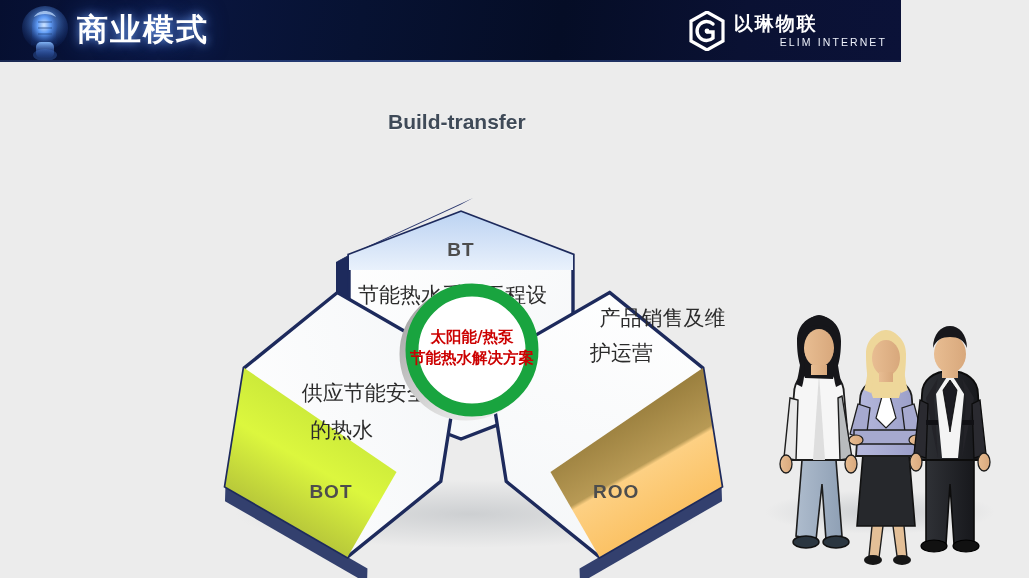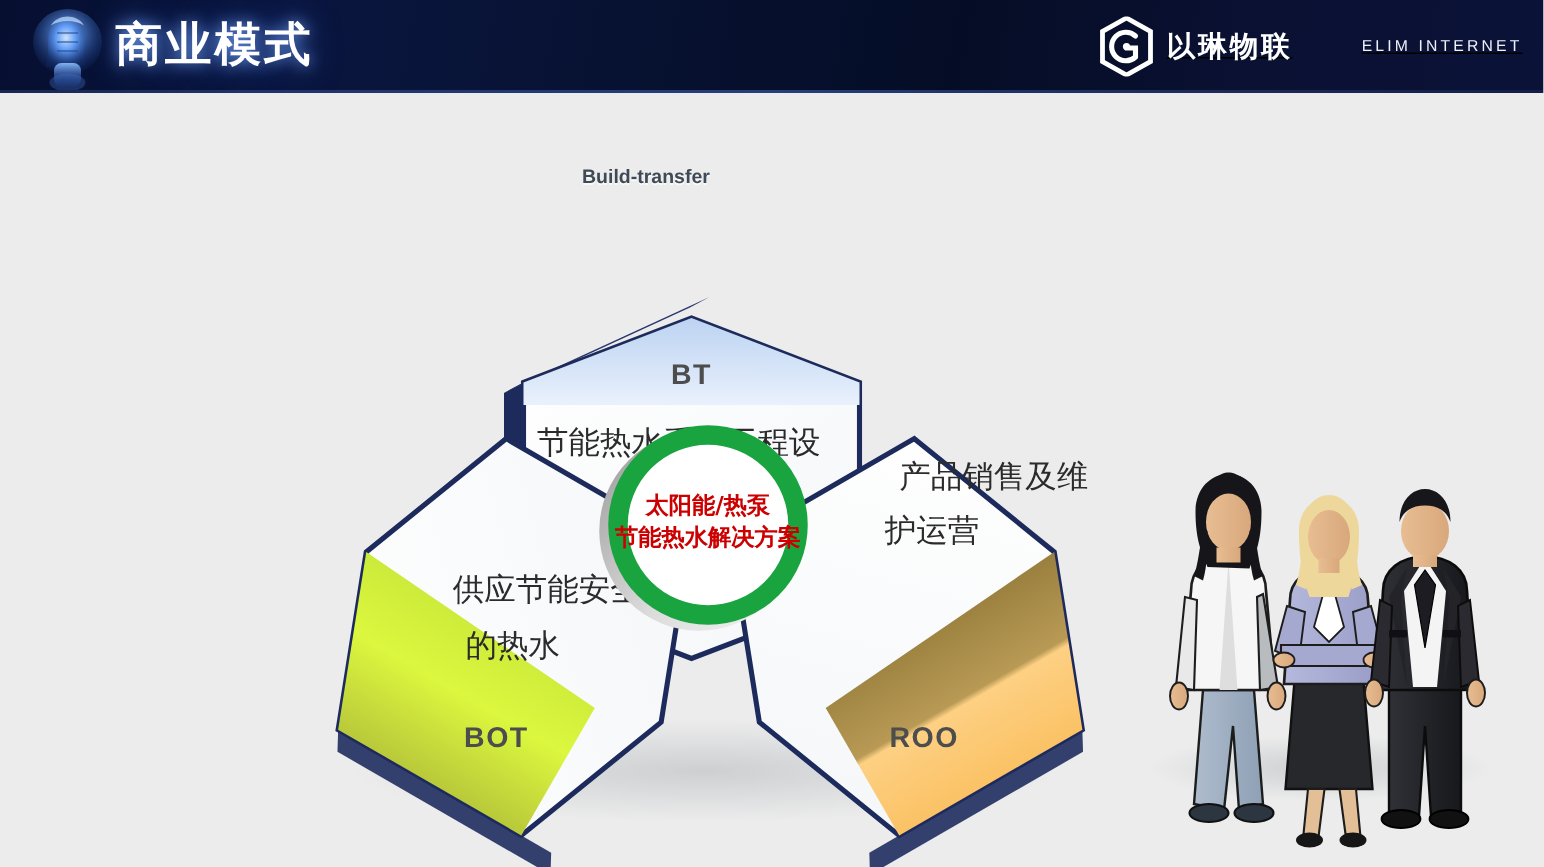--- a/index.html
+++ b/index.html
@@ -4,21 +4,21 @@
 <style>
   html,body{margin:0;padding:0;}
   body{
     width:1029px;height:578px;overflow:hidden;
     font-family:"Liberation Sans","DejaVu Sans",sans-serif;
     background:#ececec;
     position:relative;
   }
   
   .header{
-    position:absolute;left:0;top:0;width:1029px;height:62px;
+    position:absolute;left:0;top:0;width:901px;height:62px;
     background:linear-gradient(100deg,#060f30 0%,#0a1640 18%,#071232 40%,#050d26 62%,#0a1133 82%,#0b1238 100%);
     overflow:hidden;
   }
   .header:after{
     content:"";position:absolute;left:0;bottom:0;width:100%;height:2px;
     background:linear-gradient(90deg,rgba(130,170,255,.15),rgba(80,120,220,.45),rgba(130,170,255,.08));
   }
   .fist{
     position:absolute;left:14px;top:2px;width:62px;height:58px;
   }
@@ -26,31 +26,31 @@
     position:absolute;left:77px;top:9px;
     color:#ffffff;font-size:31px;font-weight:bold;letter-spacing:2px;
     text-shadow:0 0 10px rgba(120,170,255,.85),0 0 22px rgba(60,110,230,.55),1px 1px 0 rgba(10,20,60,.9);
     font-family:"DejaVu Sans","Liberation Sans",sans-serif;
   }
   .logo{
     position:absolute;right:14px;top:10px;height:42px;
     display:flex;align-items:center;gap:8px;
   }
   .logo-mark{width:38px;height:40px;}
-  .logo-txt{display:flex;justify-content:flex-start;line-height:1;text-decoration:underline;}
+  .logo-txt{display:flex;flex-direction:column;justify-content:flex-start;line-height:1;}
   .logo-cn{color:#fff;font-size:19px;font-weight:bold;letter-spacing:2px;
     font-family:"DejaVu Sans","Liberation Sans",sans-serif;}
   .logo-en{color:#eef2fb;font-size:10.5px;letter-spacing:2.1px;margin-top:4px;
     font-family:"Liberation Sans",sans-serif;margin-left:46px;}
 
   
   .stage{position:absolute;left:0;top:62px;width:1029px;height:516px;background:#ececec;}
 
   .outer-label{
-    position:absolute;font-size:13px;font-weight:bold;color:#3f4a58;
+    position:absolute;font-size:21px;font-weight:bold;color:#3f4a58;
     font-family:"Liberation Sans",sans-serif;white-space:nowrap;
     text-shadow:0 1px 0 rgba(255,255,255,.7);
   }
   #lbl-bt{left:388px;top:48px;}
   #lbl-bot{left:73px;top:239px;}
   #lbl-roo{left:624px;top:234px;}
 
   
   .diagram{position:absolute;left:0;top:0;width:1029px;height:516px;}
 

